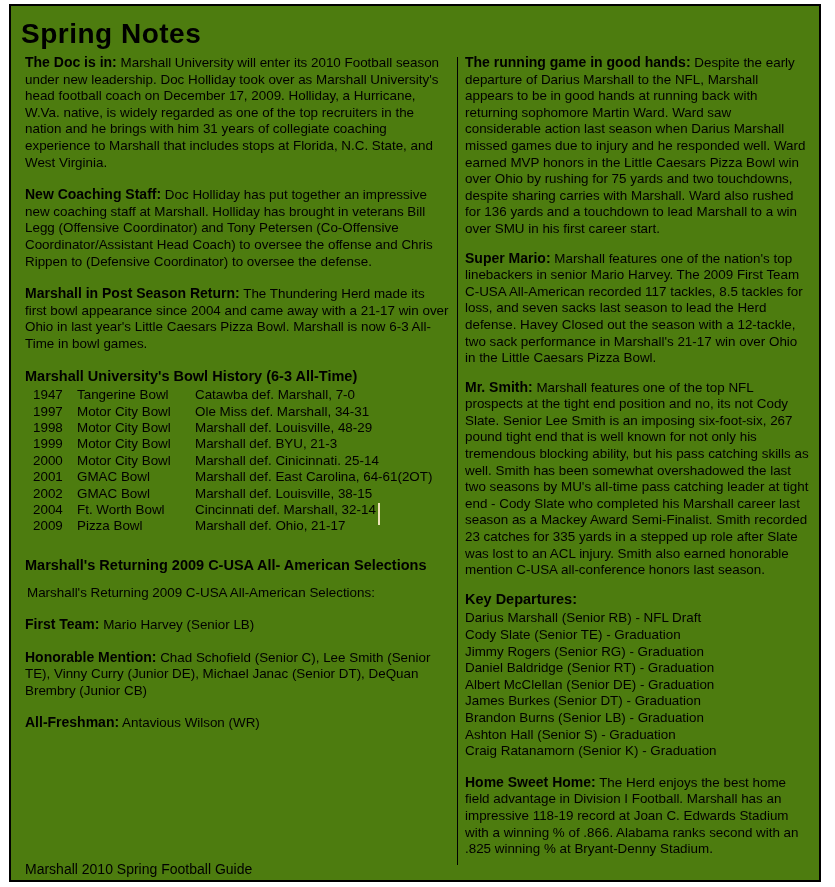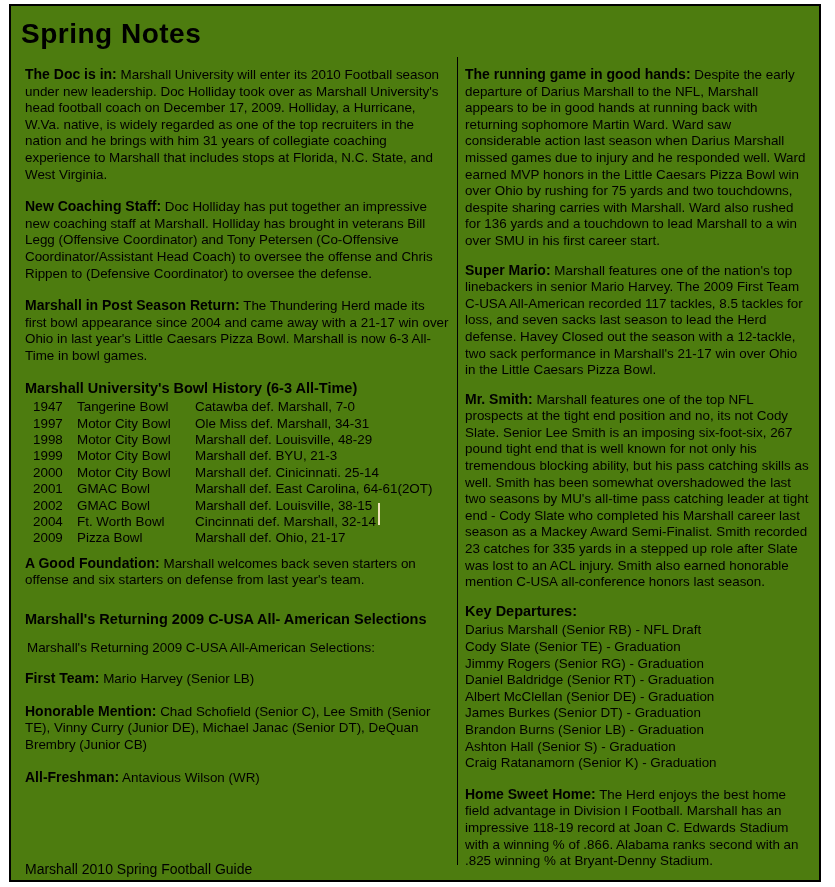--- a/index.html
+++ b/index.html
@@ -25,21 +25,21 @@
   .page-title {
     position: absolute;
     left: 10px;
     top: 12px;
     font-size: 28px;
     font-weight: bold;
     letter-spacing: 0.5px;
   }
   .col {
     position: absolute;
-    top: 60px;
+    top: 48px;
     font-size: 13.4px;
     line-height: 16.6px;
   }
   .col-left  { left: 14px;  width: 424px; }
   .col-right { left: 454px; width: 344px; }
   .divider {
     position: absolute;
     left: 446px;
     top: 51px;
     width: 1px;
@@ -152,24 +152,20 @@
         <span>Ft. Worth Bowl</span>
         <span>Cincinnati def. Marshall, 32-14</span>
       </div>
       <div class="bowl-row">
         <span>2009</span>
         <span>Pizza Bowl</span>
         <span>Marshall def. Ohio, 21-17</span>
       </div>
     </div>
 
-    <p class="para">
-      <b class="head">A Good Foundation:</b>
-      <span>Marshall welcomes back seven starters on offense and six starters on defense from last year's team.</span>
-    </p>
 
     <div class="section-heading mt-lg">Marshall's Returning 2009 C-USA All- American Selections</div>
 
     <p class="para selections-intro">Marshall's Returning 2009 C-USA All-American Selections:</p>
 
     <p class="para">
       <b class="head">First Team:</b>
       <span>Mario Harvey (Senior LB)</span>
     </p>
 

